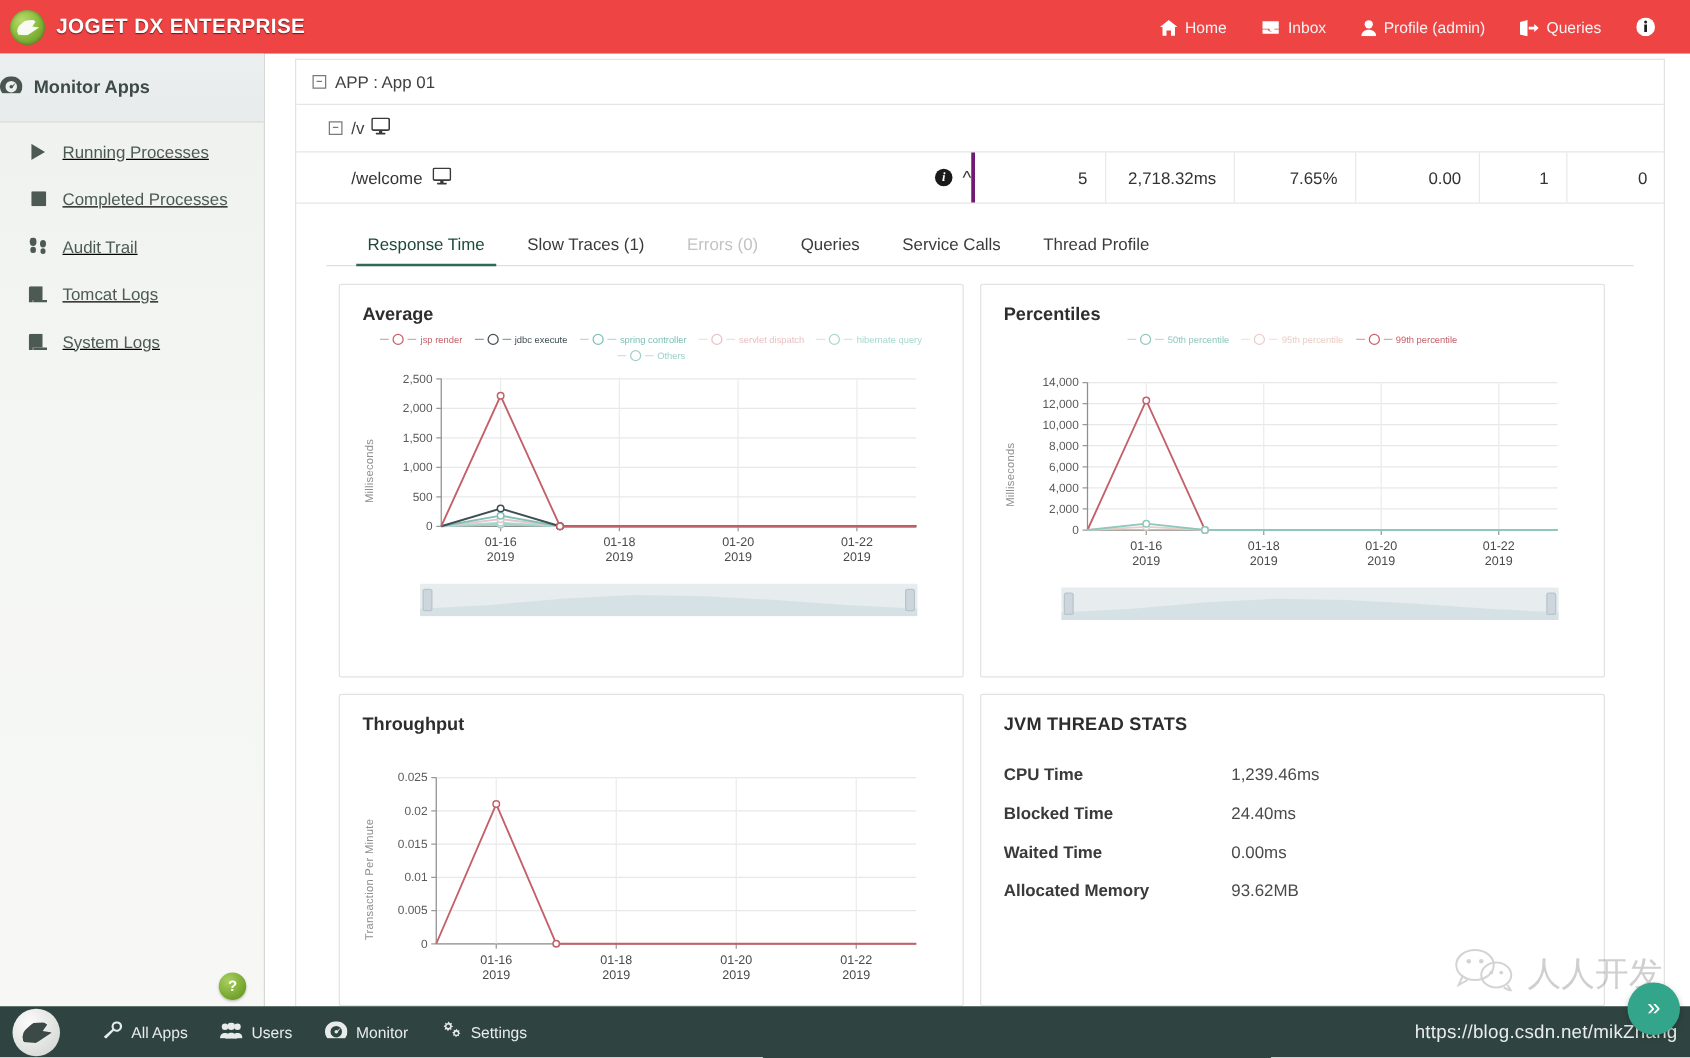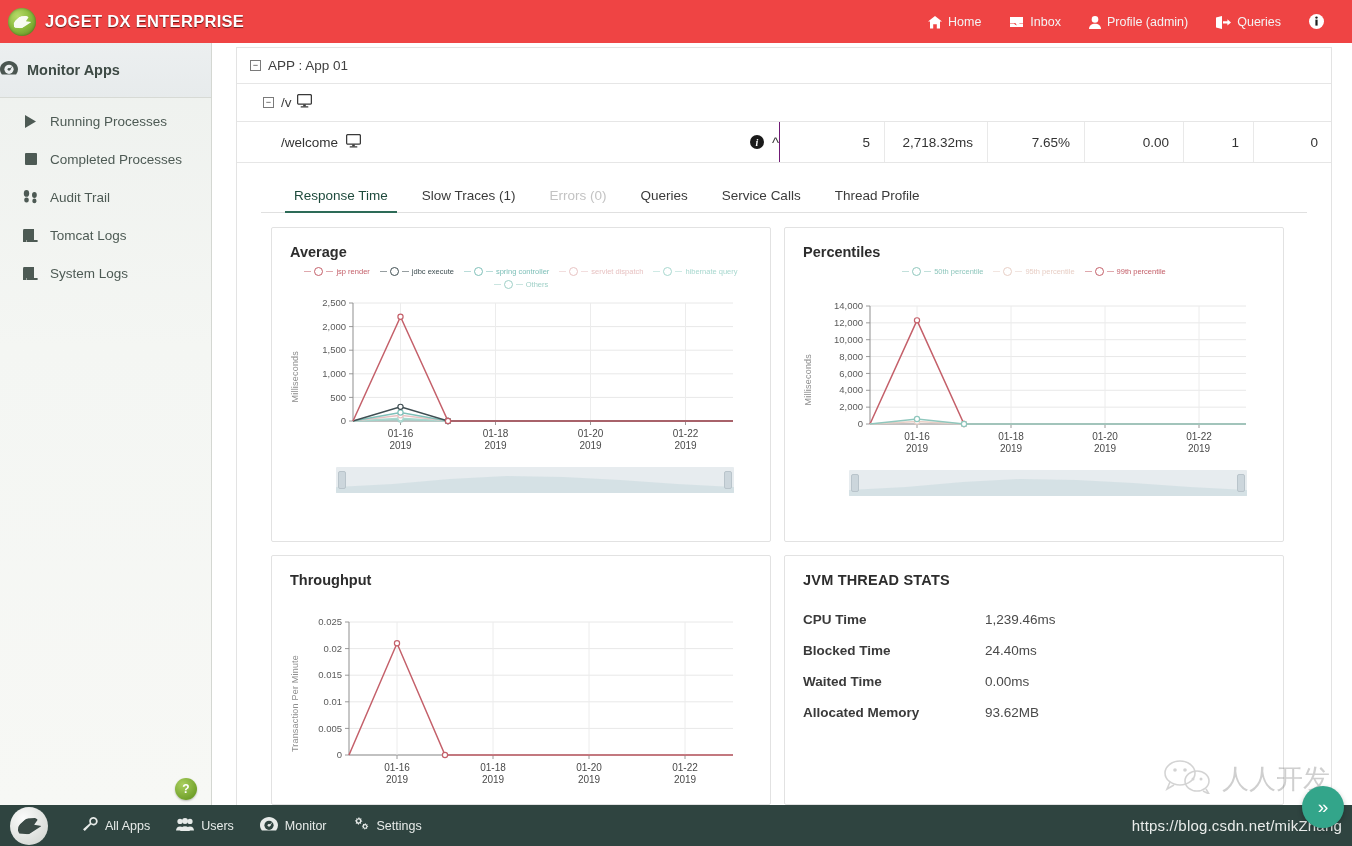--- a/index.html
+++ b/index.html
@@ -49,21 +49,21 @@
     background: linear-gradient(to bottom, #eef1ee 0%, #f4f6f3 40%, #f7f8f5 100%);
     border-right: 1px solid #d4d7d2;
   }
   .sidebar-head {
     height: 55px; display: flex; align-items: center; gap: 9px;
     padding-left: 0;
     border-bottom: 1px solid #d7dad5;
     background: linear-gradient(to bottom,#eceff0,#e7ebec);
   }
   .sidebar-head-label { font-size: 14.5px; font-weight: bold; color: #3e4a45; }
-  .sidebar-menu { padding-top: 4px; }
+  .sidebar-menu { padding-top: 4px; text-decoration: underline; }
   .sidebar-item {
     display: flex; align-items: center; gap: 11px;
     height: 38px; padding-left: 22px; cursor: pointer;
     font-size: 13.5px; color: #4d5a54;
   }
   .sidebar-item.active {
     background: #0d5b45; color: #fff; font-weight: 500;
   }
   .sidebar-item .s-icon { width: 17px; display: flex; justify-content: center; }
 
@@ -100,21 +100,21 @@
     font-size: 9px; line-height: 1; color: #333; cursor: pointer; flex: none;
   }
 
   .row-metrics {
     display: flex; height: 41px; border-bottom: 1px solid #e6e6e6;
     font-size: 13.5px; color: #333;
   }
   .m-name {
     flex: none; width: 543px; display: flex; align-items: center;
     padding-left: 44px; gap: 8px;
-    border-right: 1px solid #701a75;
+    border-right: 3px solid #701a75;
   }
   .m-name-spacer { flex: 1; }
   .m-cell {
     display: flex; align-items: center; justify-content: flex-end;
     padding-right: 14px; border-right: 1px solid #e9e9e9;
     flex: none;
   }
   .m-c1 { width: 105px; } .m-c2 { width: 103px; } .m-c3 { width: 97px; }
   .m-c4 { width: 99px; } .m-c5 { width: 70px; } .m-c6 { width: 78px; border-right: none; }
 

